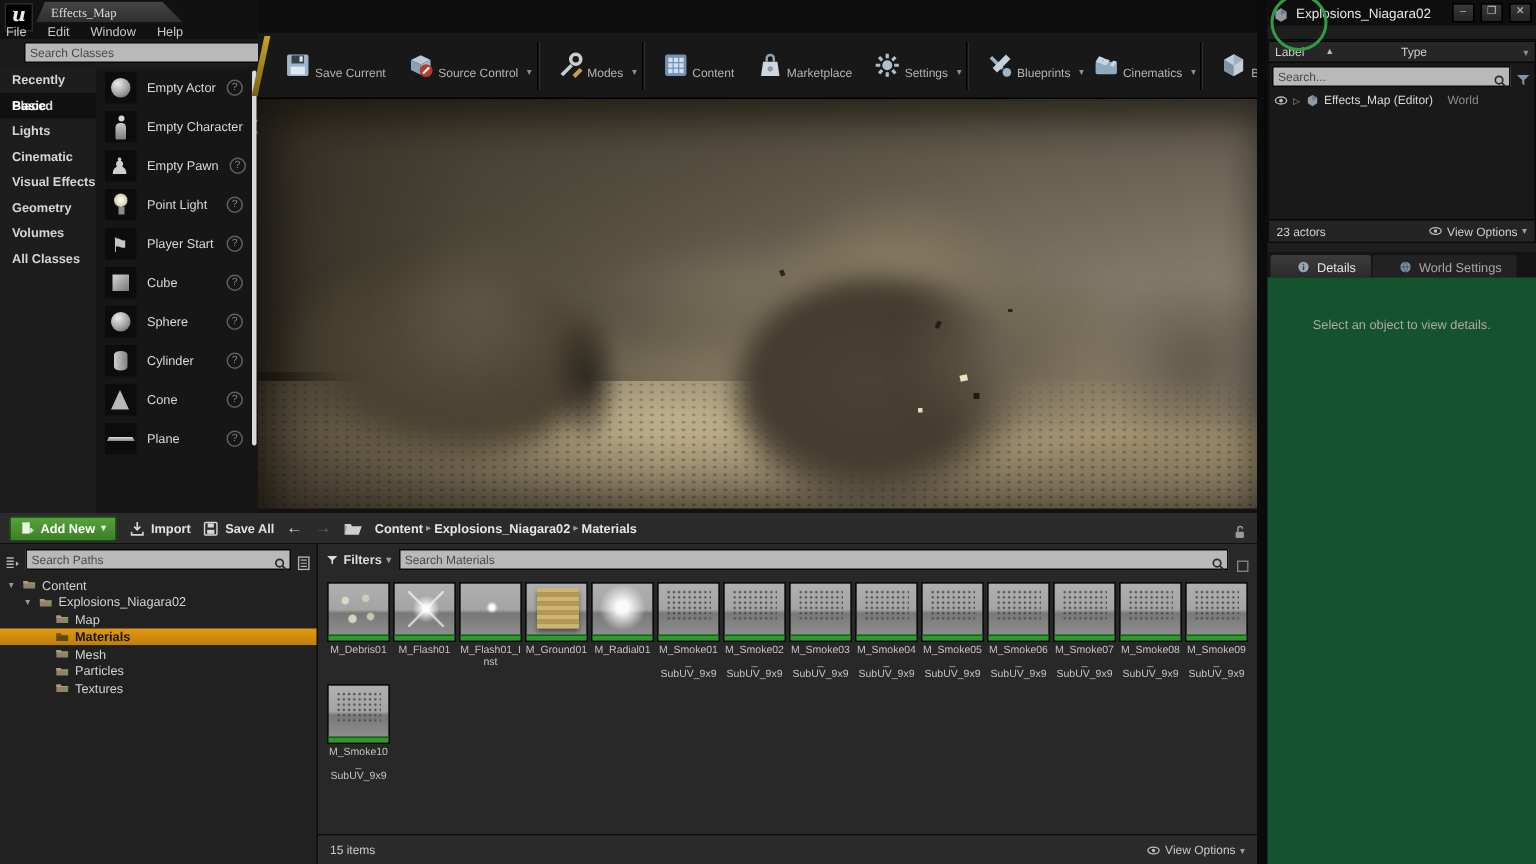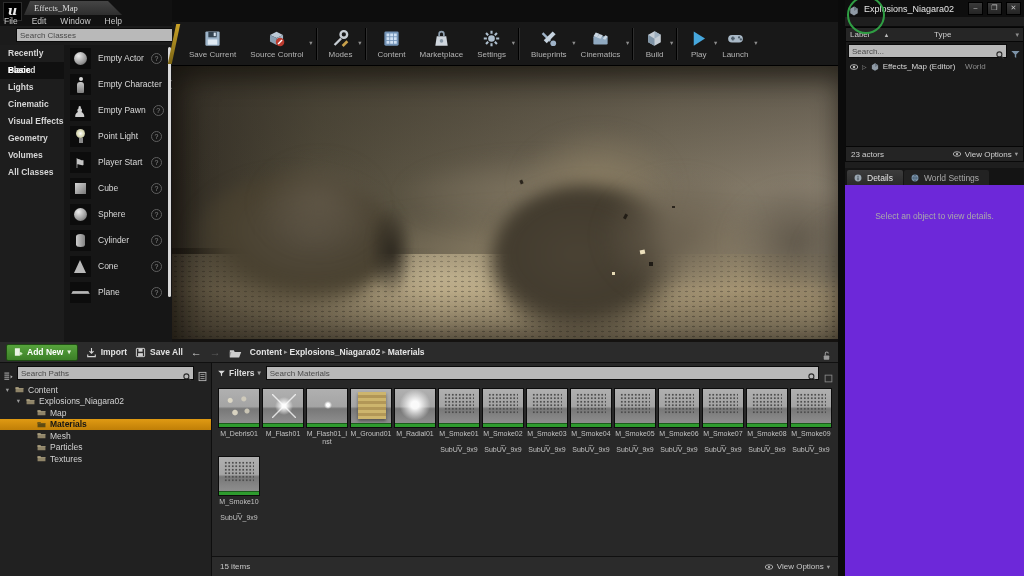--- a/index.html
+++ b/index.html
@@ -50,21 +50,21 @@
   .pa-label{flex:1;font-size:8.5px;color:#dadada;white-space:nowrap;}
   .pa-help{width:9px;height:9px;border:1px solid #5f5f5f;border-radius:50%;color:#8a8a8a;
            font-size:7px;line-height:9px;text-align:center;flex:0 0 auto;}
   #pa-scroll{position:absolute;right:1px;top:2px;width:3px;height:250px;background:#dadada;border-radius:2px;}
 
   
   #toolbar-top{left:172px;top:0;width:666px;height:22px;background:#0d0d0d;}
   #toolbar{left:172px;top:22px;width:666px;height:44px;background:#181818;display:flex;align-items:center;
            padding-left:10px;box-sizing:border-box;border-bottom:1px solid #000;}
   #tb-accent{left:172px;top:24px;width:4px;height:40px;background:linear-gradient(#c9a227,#7a6414);transform:skewX(-12deg);}
-  .tb-btn{display:flex;flex-direction:column;align-items:center;justify-content:center;gap:2px;
+  .tb-btn{display:flex;flex-direction:row;align-items:flex-end;justify-content:center;gap:2px;
           padding:2px 7px;cursor:pointer;position:relative;}
   .tb-ic{width:19px;height:19px;}
   .tb-lbl{font-size:8px;color:#b4b4b4;white-space:nowrap;}
   .tb-caret{position:absolute;right:-2px;top:12px;font-size:6.5px;color:#8e8e8e;}
   .tb-sep{width:1px;height:32px;background:#000;box-shadow:1px 0 0 #2e2e2e;margin:0 5px;flex:0 0 auto;}
 
   
   #viewport{left:172px;top:66px;width:666px;height:276px;overflow:hidden;cursor:crosshair;
     background:linear-gradient(97deg,#2e2921 0%,#4f4939 22%,#665e4d 48%,#7b7260 72%,#8a8070 100%);}
   #vp-skyshade{position:absolute;left:0;top:0;right:0;height:55%;
@@ -114,24 +114,24 @@
   .sortmark{font-size:6px;color:#b9b9b9;}
   #ol-h-type{flex:1;}
   #ol-h-gear{font-size:7px;color:#8e8e8e;}
   .ol-row{display:flex;align-items:center;height:13px;font-size:8px;color:#d8d8d8;gap:3px;padding:0 3px;}
   .ol-type{color:#8c8c8c;margin-left:auto;width:55px;}
   #ol-footer{position:absolute;left:0;right:0;bottom:0;height:15px;background:#242424;border-top:1px solid #060606;
              display:flex;align-items:center;font-size:8px;color:#d0d0d0;padding:0 5px;box-sizing:border-box;}
   #ol-footer .vo{margin-left:auto;display:flex;align-items:center;gap:3px;cursor:pointer;}
   .caret{font-size:6.5px;color:#9e9e9e;}
   #rp-tabs{position:absolute;left:0;top:168px;right:0;height:17px;background:#141414;display:flex;align-items:flex-end;gap:1px;padding-left:2px;}
-  .rp-tab{display:flex;align-items:center;gap:4px;font-size:8.5px;height:15px;padding:0 10px 0 6px;cursor:pointer;}
+  .rp-tab{display:flex;align-items:center;gap:4px;font-size:8.5px;height:15px;padding:0 10px 0 17px;cursor:pointer;}
   .rp-tab.active{background:linear-gradient(#3c3c3c,#2b2b2b);color:#e4e4e4;border-radius:2px 2px 0 0;}
   .rp-tab.inactive{background:#222;color:#a8a8a8;border-radius:2px 2px 0 0;}
-  #rp-body{position:absolute;left:0;top:185px;right:0;bottom:0;background:#6d28d9;}
+  #rp-body{position:absolute;left:0;top:185px;right:0;bottom:0;background:#14532d;}
   #rp-empty-msg{margin-top:26px;text-align:center;font-size:8.5px;color:#aaa;}
 
   
   #cb{left:0;top:342px;width:838px;height:234px;background:#15803d;}
   #cb-toolbar{position:absolute;left:0;top:0;right:0;height:21px;background:#2b2b2b;border-bottom:1px solid #101010;
               display:flex;align-items:center;gap:8px;padding:0 6px;box-sizing:border-box;}
   #addnew{display:flex;align-items:center;gap:4px;background:linear-gradient(#56a33c,#3c7f27);border:1px solid #1e4a12;
           border-radius:2px;height:15px;padding:0 6px;color:#fff;font-size:8.5px;font-weight:bold;cursor:pointer;}
   .cb-tbtn{display:flex;align-items:center;gap:4px;font-size:8.5px;font-weight:bold;color:#e2e2e2;cursor:pointer;}
   .navarrow{font-size:11px;cursor:pointer;}

